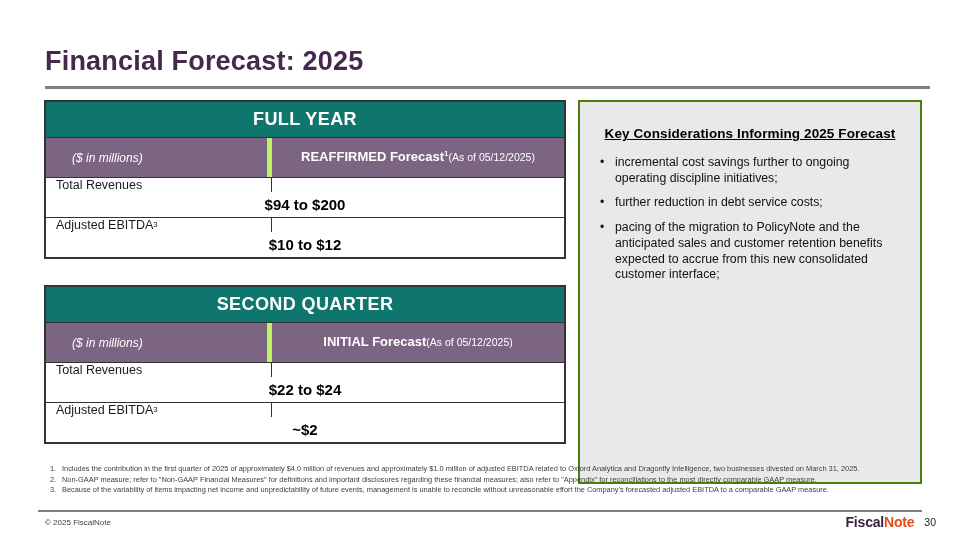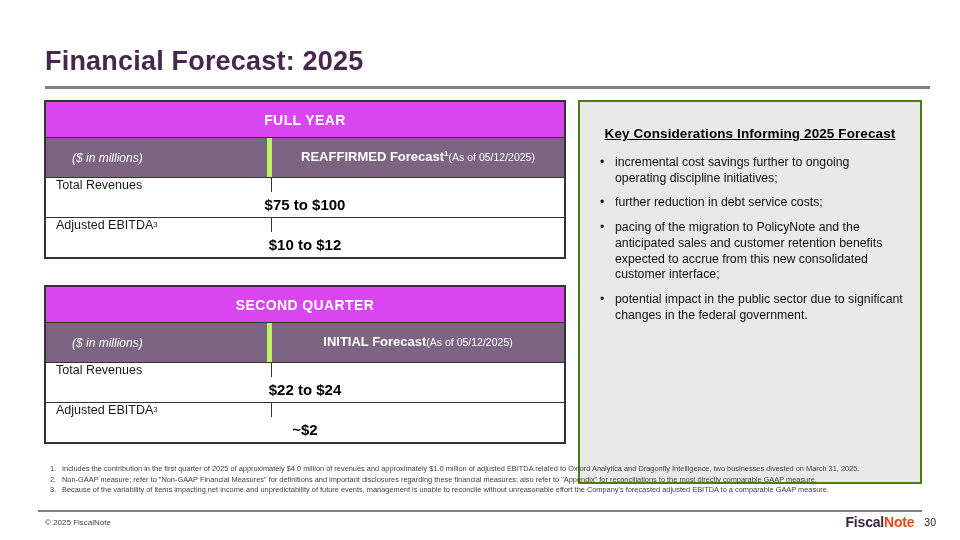--- a/index.html
+++ b/index.html
@@ -25,22 +25,22 @@
   }
 
   
   .ftable {
     position: absolute; left: 44px; width: 522px;
     border: 2px solid #333333; background: #ffffff;
   }
   .ftable.full-year { top: 100px; }
   .ftable.second-quarter { top: 285px; }
   .ftable .t-title {
-    height: 35px; background: #d946ef; color: #ffffff;
-    font-size: 14px; font-weight: bold; letter-spacing: 0.4px;
+    height: 35px; background: #0f766e; color: #ffffff;
+    font-size: 18px; font-weight: bold; letter-spacing: 0.4px;
     display: flex; align-items: center; justify-content: center;
   }
   .ftable .t-subheader {
     display: flex; height: 40px; background: #7C6483; color: #ffffff;
     border-top: 1px solid #333333;
   }
   .ftable .t-subheader .cell-label {
     width: 226px; border-right: 5px solid #bef264;
     display: flex; align-items: center; padding-left: 26px;
     font-style: italic; font-size: 12px;
@@ -130,21 +130,21 @@
       <div class="cell-forecast">
         <div class="forecast-main"><span>REAFFIRMED Forecast</span><sup>1</sup></div>
         <div class="forecast-asof">(As of 05/12/2025)</div>
       </div>
     </div>
     <div class="t-row">
       <div class="cell-label">
           <span>Total Revenues</span>
           <sup></sup>
         </div>
-      <div class="cell-value">$75 to $100</div>
+      <div class="cell-value">$94 to $200</div>
     </div>
     <div class="t-row">
       <div class="cell-label">
           <span>Adjusted EBITDA</span>
           <sup>3</sup>
         </div>
       <div class="cell-value">$10 to $12</div>
     </div>
   </div>
 
@@ -172,21 +172,20 @@
       <div class="cell-value">~$2</div>
     </div>
   </div>
 
   <div class="kc-box">
     <div class="kc-heading">Key Considerations Informing 2025 Forecast</div>
     <ul class="kc-list">
       <li>incremental cost savings further to ongoing operating discipline initiatives;</li>
       <li>further reduction in debt service costs;</li>
       <li>pacing of the migration to PolicyNote and the anticipated sales and customer retention benefits expected to accrue from this new consolidated customer interface;</li>
-      <li>potential impact in the public sector due to significant changes in the federal government.</li>
     </ul>
   </div>
 
   <div class="footnotes">
     <div class="footnote">
       <span class="fn-num">1.</span>
       <span class="fn-text">Includes the contribution in the first quarter of 2025 of approximately $4.0 million of revenues and approximately $1.0 million of adjusted EBITDA related to Oxford Analytica and Dragonfly Intelligence, two businesses divested on March 31, 2025.</span>
     </div>
     <div class="footnote">
       <span class="fn-num">2.</span>

